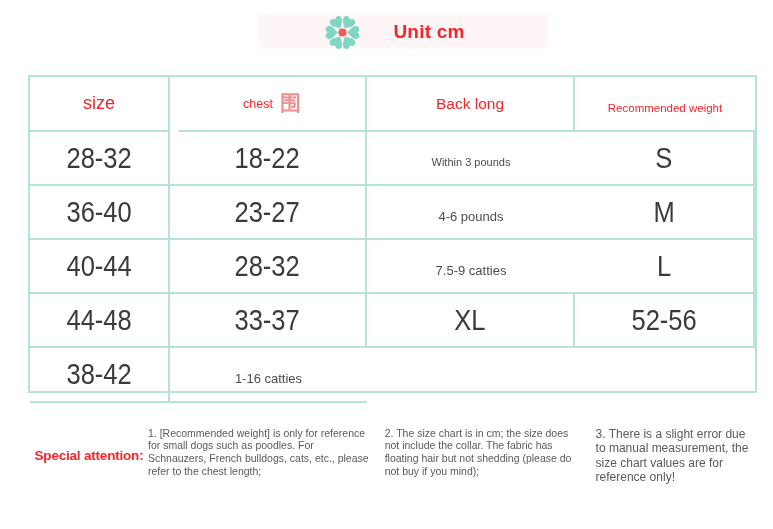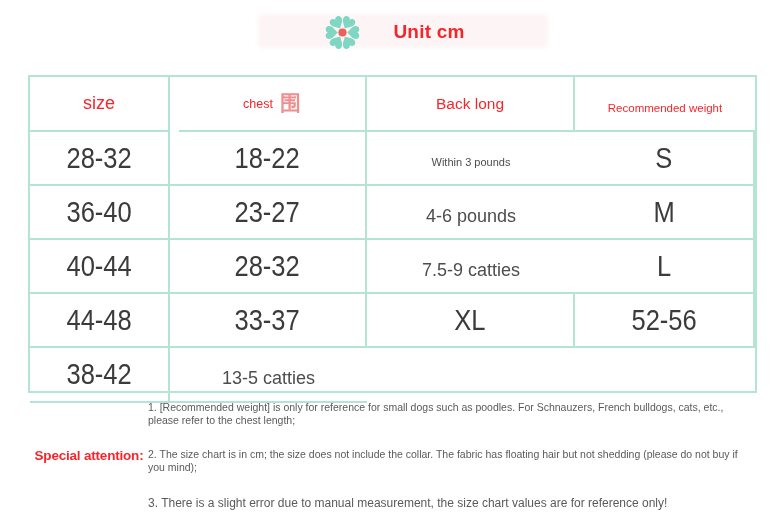--- a/index.html
+++ b/index.html
@@ -39,32 +39,32 @@
   .chest-stamp{
     color:#ef8f8f;font-size:21px;font-weight:bold;line-height:1;
     font-family:"DejaVu Sans", sans-serif;
   }
   .th-back{font-size:15.5px;}
   .th-weight{font-size:11.5px;}
   .td-big{
     color:#3b3b3b;font-size:29px;line-height:1;white-space:nowrap;
   }
   .condensed{display:inline-block;transform:scaleX(.88);}
-  .td-weight{color:#4d4d4d;font-size:18px;}
+  .td-weight{color:#4d4d4d;font-size:13px;}
   .td-weight.small{font-size:11px;}
   
   .notes-cell{
     grid-column:1 / -1;border-right:none;border-bottom:none;
     display:flex;align-items:center;justify-content:flex-start;text-align:left;
   }
   .notes-label{
     width:118px;flex:0 0 auto;text-align:center;
     color:#f5262b;font-size:13.5px;font-weight:bold;letter-spacing:-.2px;
   }
-  .notes-list{display:flex;flex-direction:column;gap:22px;}
+  .notes-list{display:flex;gap:14px;}
   .note-line{color:#5a5a5a;font-size:10.5px;line-height:1.2;}
   .note-line:last-child{font-size:12px;}
 </style>
 </head>
 <body>
 
 <div class="page">
 
   <div class="wm wm-title"></div>
   <div class="wm wm-size"></div>
@@ -148,21 +148,21 @@
 
     <div class="cell td-big">
         <span class="condensed">XL</span>
       </div>
     <div class="cell td-big">
         <span class="condensed">52-56</span>
       </div>
     <div class="cell td-big">
         <span class="condensed">38-42</span>
       </div>
-    <div class="cell td-weight last-col">13-5 catties</div>
+    <div class="cell td-weight last-col">1-16 catties</div>
 
     <div class="cell notes-cell">
       <div class="notes-label">Special attention:</div>
       <div class="notes-list">
         <div class="note-line">1. [Recommended weight] is only for reference for small dogs such as poodles. For Schnauzers, French bulldogs, cats, etc., please refer to the chest length;</div>
         <div class="note-line">2. The size chart is in cm; the size does not include the collar. The fabric has floating hair but not shedding (please do not buy if you mind);</div>
         <div class="note-line">3. There is a slight error due to manual measurement, the size chart values are for reference only!</div>
       </div>
     </div>
 

